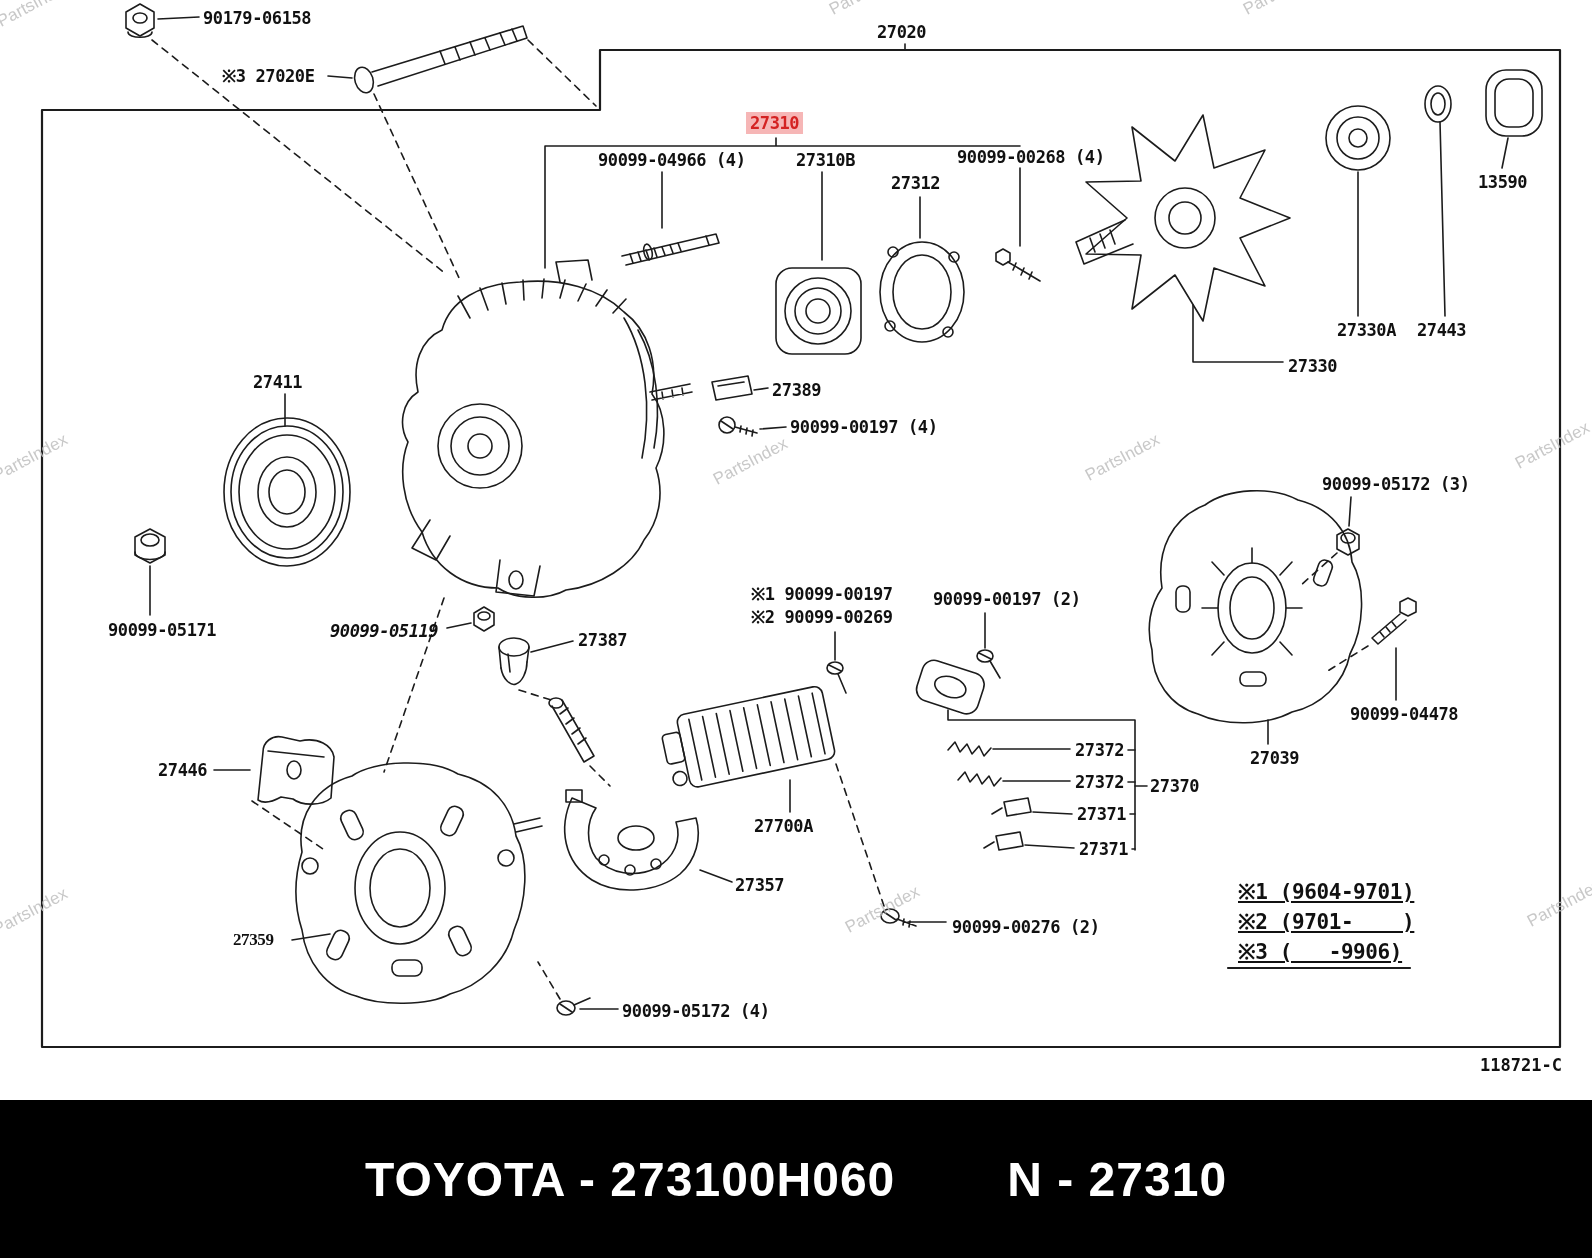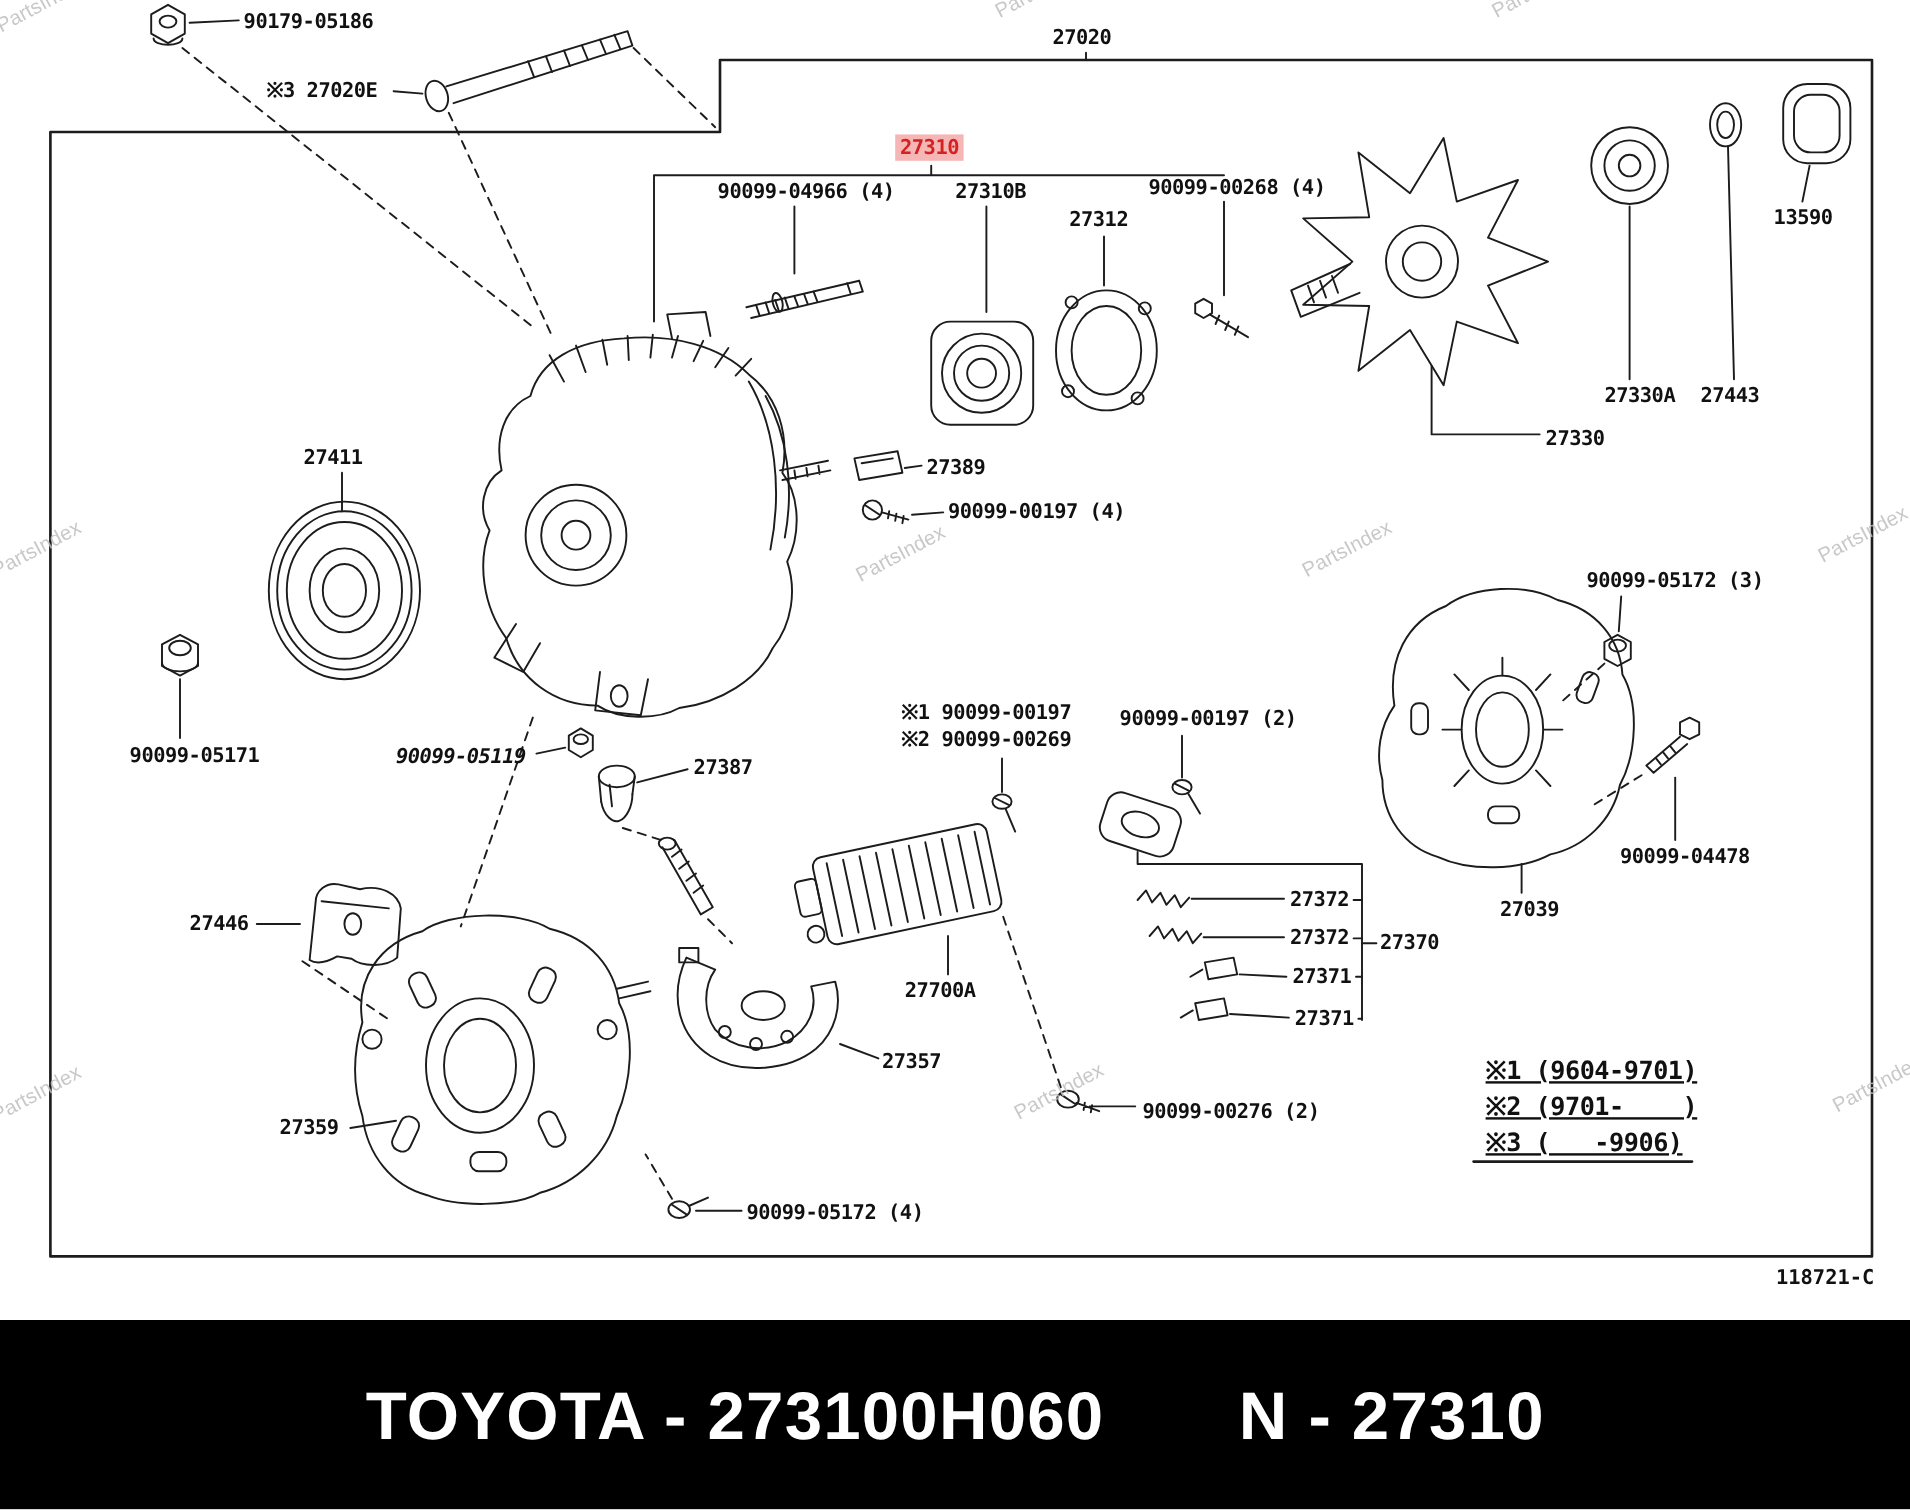--- a/index.html
+++ b/index.html
@@ -11,21 +11,21 @@
   .watermark{position:absolute;color:#bfbfbf;opacity:.85;font-family:"Liberation Sans",sans-serif;
              font-size:17px;transform:rotate(-28deg);transform-origin:left top;white-space:nowrap;}
   .part-label{position:absolute;font-family:"DejaVu Sans Mono",monospace;font-weight:700;
               font-size:17px;line-height:20px;color:#111;white-space:pre;letter-spacing:-0.4px;}
   .part-label.highlight{background:var(--hl-bg,#f6b6b6);color:var(--hl-fg,#d42222);padding:1px 4px;}
   .part-label.legend{font-size:21px;text-decoration:underline;}
   .diagram-code{position:absolute;left:1480px;top:1055px;font-family:"DejaVu Sans Mono",monospace;
                 font-weight:700;font-size:17px;color:#111;}
   .footer{position:absolute;left:0;bottom:0;width:1592px;height:158px;background:var(--footer-bg,#000);
           color:var(--footer-fg,#fff);display:flex;align-items:center;justify-content:center;gap:112px;
-          font-family:"Liberation Sans",sans-serif;font-weight:700;font-size:56px;letter-spacing:1px;}
+          font-family:"Liberation Sans",sans-serif;font-weight:700;font-size:48px;letter-spacing:1px;}
   .art *{stroke:#1c1c1c;fill:none;stroke-width:1.6;stroke-linecap:round;stroke-linejoin:round;}
   .art .dash{stroke-dasharray:7 6;}
   .art .thick{stroke-width:2.2;}
 </style>
 </head>
 <body>
 
 <div class="page">
   <div class="diagram">
 
@@ -307,21 +307,21 @@
         <div class="watermark" style="left: 1240px; top: 2px;">PartsIndex</div>
         <div class="watermark" style="left: -10px; top: 468px;">PartsIndex</div>
         <div class="watermark" style="left: 710px; top: 472px;">PartsIndex</div>
         <div class="watermark" style="left: 1082px; top: 468px;">PartsIndex</div>
         <div class="watermark" style="left: 1512px; top: 456px;">PartsIndex</div>
         <div class="watermark" style="left: -10px; top: 922px;">PartsIndex</div>
         <div class="watermark" style="left: 842px; top: 920px;">PartsIndex</div>
         <div class="watermark" style="left: 1524px; top: 914px;">PartsIndex</div>
       </div>
     <div class="label-layer">
-        <div class="part-label" style="left: 203px; top: 8px;">90179-05186</div>
+        <div class="part-label" style="left: 203px; top: 8px;">90179-06158</div>
         <div class="part-label" style="left: 222px; top: 66px;">※3 27020E</div>
         <div class="part-label" style="left: 877px; top: 22px;">27020</div>
         <div class="part-label highlight" style="left: 746px; top: 112px;">27310</div>
         <div class="part-label" style="left: 598px; top: 150px;">90099-04966 (4)</div>
         <div class="part-label" style="left: 796px; top: 150px;">27310B</div>
         <div class="part-label" style="left: 891px; top: 173px;">27312</div>
         <div class="part-label" style="left: 957px; top: 147px;">90099-00268 (4)</div>
         <div class="part-label" style="left: 1478px; top: 172px;">13590</div>
         <div class="part-label" style="left: 1337px; top: 320px;">27330A</div>
         <div class="part-label" style="left: 1417px; top: 320px;">27443</div>
@@ -339,21 +339,21 @@
         <div class="part-label" style="left: 1075px; top: 740px;">27372</div>
         <div class="part-label" style="left: 1075px; top: 772px;">27372</div>
         <div class="part-label" style="left: 1150px; top: 776px;">27370</div>
         <div class="part-label" style="left: 1077px; top: 804px;">27371</div>
         <div class="part-label" style="left: 1079px; top: 839px;">27371</div>
         <div class="part-label" style="left: 754px; top: 816px;">27700A</div>
         <div class="part-label" style="left: 1250px; top: 748px;">27039</div>
         <div class="part-label" style="left: 1350px; top: 704px;">90099-04478</div>
         <div class="part-label" style="left: 158px; top: 760px;">27446</div>
         <div class="part-label" style="left: 735px; top: 875px;">27357</div>
-        <div class="part-label" style="left: 233px; top: 930px;">27359</div>
+        <div class="part-label" style="left: 233px; top: 930px; font-family: Liberation Serif, serif;">27359</div>
         <div class="part-label" style="left: 952px; top: 917px;">90099-00276 (2)</div>
         <div class="part-label" style="left: 622px; top: 1001px;">90099-05172 (4)</div>
         <div class="part-label legend" style="left: 1238px; top: 882px;">※1 (9604-9701)</div>
         <div class="part-label legend" style="left: 1238px; top: 912px;">※2 (9701-    )</div>
         <div class="part-label legend" style="left: 1238px; top: 942px;">※3 (   -9906)</div>
       </div>
 
     <div class="diagram-code">118721-C</div>
   </div>
 

